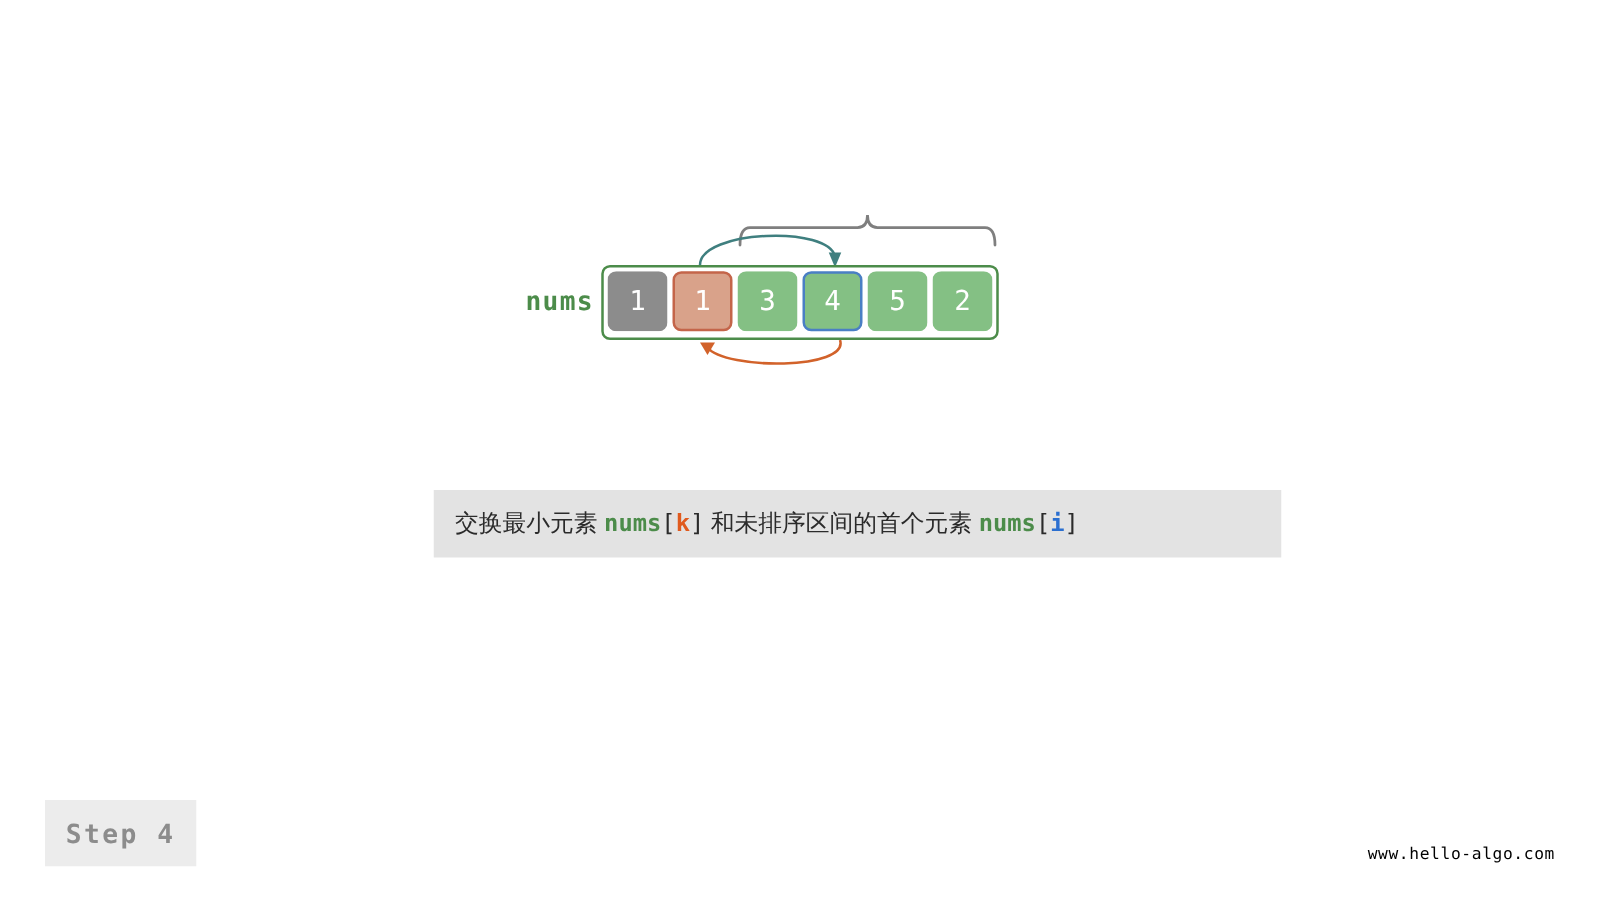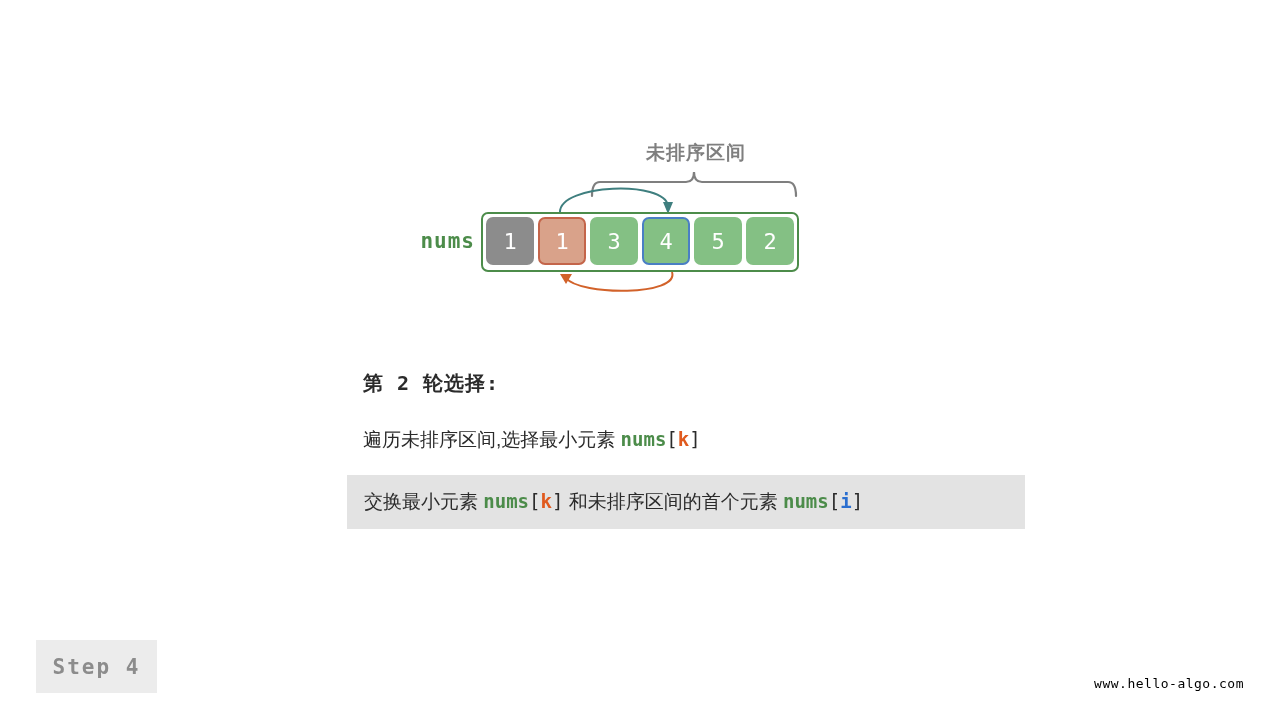--- a/index.html
+++ b/index.html
@@ -151,21 +151,20 @@
     font-size: 13px;
     color: #000000;
     letter-spacing: 0.5px;
   }
 </style>
 </head>
 <body>
 
 <div id="diagram">
 
-  <div class="bracket-label">未排序区间</div>
 
   <svg width="1280" height="330" style="position:absolute;left:0;top:0;">
 
     <path d="M 592 196 Q 592 182 600 182 L 686 182 Q 694 182 694 172 Q 694 182 702 182 L 788 182 Q 796 182 796 196" fill="none" stroke="#7f7f7f" stroke-width="2.2" stroke-linecap="round"></path>
 
     <path d="M 560 212 C 560 184 665 180 668 206" fill="none" stroke="#3f7f7f" stroke-width="2"></path>
     <polygon points="668,214 663,202 673,202" fill="#3f7f7f"></polygon>
 
     <path d="M 672 272 C 680 296 580 296 566 278" fill="none" stroke="#d2622a" stroke-width="2"></path>
     <polygon points="560,274 572,274 566,284" fill="#d2622a"></polygon>
@@ -178,25 +177,21 @@
     <div class="cell highlight-i">1</div>
     <div class="cell normal">3</div>
     <div class="cell highlight-k">4</div>
     <div class="cell normal">5</div>
     <div class="cell normal">2</div>
   </div>
 </div>
 
 <div id="text-block">
 
-  <div class="round-title">第 2 轮选择:</div>
 
-  <div class="line">
-    <span>遍历未排序区间,选择最小元素 </span><span class="mono code-nums">nums</span><span class="mono code-br">[</span><span class="mono code-k">k</span><span class="mono code-br">]</span>
-  </div>
 
   <div class="line-highlight">
     <span>交换最小元素 </span><span class="mono code-nums">nums</span><span class="mono code-br">[</span><span class="mono code-k">k</span><span class="mono code-br">]</span><span> 和未排序区间的首个元素 </span><span class="mono code-nums">nums</span><span class="mono code-br">[</span><span class="mono code-i">i</span><span class="mono code-br">]</span>
   </div>
 </div>
 
 <div id="step-badge">Step 4</div>
 <div id="watermark">www.hello-algo.com</div>
 
 </body></html>

